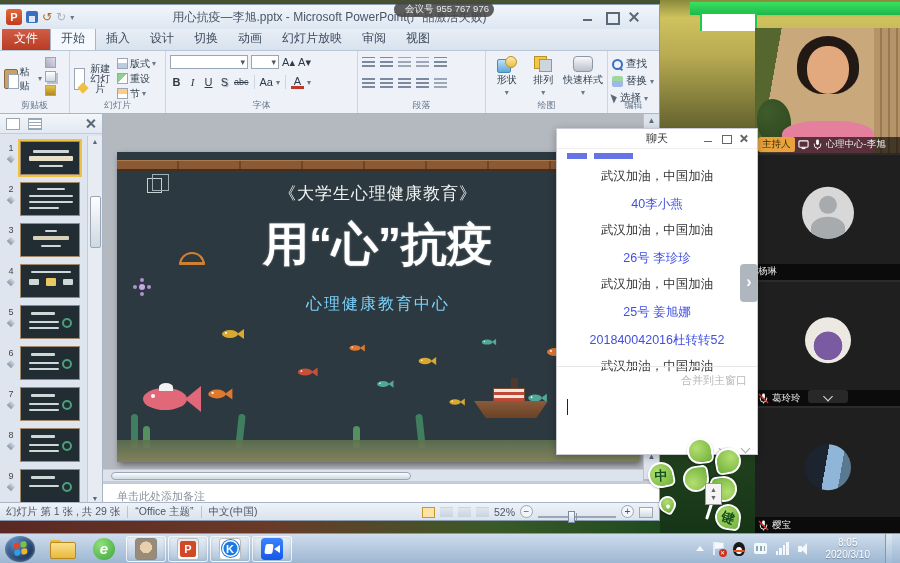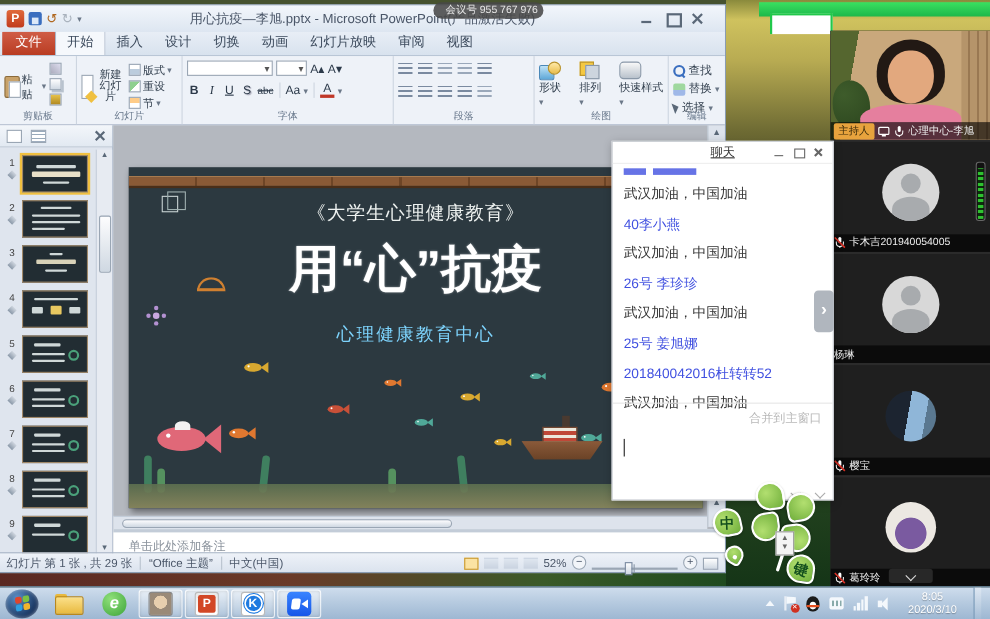--- a/index.html
+++ b/index.html
@@ -57,21 +57,21 @@
 .fbox{height:14px;border:1px solid #9aa6b4;background:#fff;font-size:9px;color:#555;display:flex;align-items:center;justify-content:flex-end;padding:0 2px;}
 .fbox.name{width:78px;} .fbox.size{width:28px;}
 .fbtn{font-size:11px;color:#2c3a4a;min-width:13px;text-align:center;}
 .fbtn.b{font-weight:bold;} .fbtn.i{font-style:italic;font-family:"Liberation Serif",serif;}
 .fbtn.u{text-decoration:underline;} .fbtn.s{text-shadow:1px 1px 1px #99a;}
 .fbtn.abc{text-decoration:line-through;font-size:9px;}
 .fbtn.red{border-bottom:3px solid #c03828;line-height:10px;}
 .vr{width:1px;height:14px;background:#cdd5e0;margin:0 2px;}
 .pi{display:inline-block;width:13px;height:11px;background:repeating-linear-gradient(to bottom,#7a8aa0 0 1.5px,transparent 1.5px 4.2px);}
 .pi.c{background:repeating-linear-gradient(to bottom,#9aa8ba 0 1.5px,transparent 1.5px 4.2px);}
-.drawcol{display:flex;flex-direction:column;font-size:10px;color:#33404f;width:36px;gap:1px;padding-top:2px;}
+.drawcol{display:flex;flex-direction:column;align-items:center;font-size:10px;color:#33404f;width:36px;gap:1px;padding-top:2px;}
 .ic-shapes{width:20px;height:16px;position:relative;}
 .ic-shapes::before{content:"";position:absolute;left:0;top:3px;width:12px;height:12px;background:linear-gradient(#bfe3f7,#5fa8d8);border:1px solid #4a88b8;border-radius:2px;}
 .ic-shapes::after{content:"";position:absolute;right:0;top:0;width:10px;height:10px;background:linear-gradient(#ffe9a8,#e8bc4a);border:1px solid #b8922a;border-radius:50%;}
 .ic-arrange{width:18px;height:16px;position:relative;}
 .ic-arrange::before{content:"";position:absolute;left:0;top:0;width:11px;height:11px;background:#f4c842;border:1px solid #b8922a;}
 .ic-arrange::after{content:"";position:absolute;right:0;bottom:0;width:11px;height:11px;background:#cdd5de;border:1px solid #8a98a8;}
 .ic-qstyle{width:20px;height:16px;background:linear-gradient(#f8f8f8,#b9c2cc);border:1px solid #8a98a8;border-radius:4px;}
 .editrows{display:flex;flex-direction:column;justify-content:flex-start;gap:3px;padding-top:3px;font-size:10.5px;color:#33404f;}
 .editrows .er{display:flex;align-items:center;gap:3px;}
 .ic-find{width:11px;height:11px;position:relative;}
@@ -152,28 +152,28 @@
 
 .pill{position:absolute;left:394px;top:2px;width:100px;height:15px;border-radius:8px;background:rgba(72,72,72,.88);z-index:25;display:flex;align-items:center;gap:4px;padding:0 7px;}
 .pill .dot{width:6px;height:6px;border-radius:50%;background:#2fc230;}
 .pill .ptext{color:#e8e8e8;font-size:9.5px;white-space:nowrap;}
 .meet-topbar{position:absolute;left:690px;top:2px;width:210px;height:13px;background:linear-gradient(#3ae060,#1db84a);z-index:15;}
 .meet-notch{position:absolute;left:700px;top:12px;width:57px;height:19px;background:#fff;border:2px solid #21c84a;border-bottom:none;z-index:16;}
 
 
 .chat{position:absolute;left:556px;top:128px;width:202px;height:327px;background:#fff;border:1px solid #c8ccd2;box-shadow:0 2px 8px rgba(0,0,0,.25);z-index:30;}
 .chat-head{height:20px;display:flex;align-items:center;position:relative;border-bottom:1px solid #eee;}
-.chat-title{position:absolute;left:0;right:0;text-align:center;font-size:11px;color:#333;text-decoration:underline;}
+.chat-title{position:absolute;left:0;right:0;text-align:center;font-size:11px;color:#333;}
 .chat-ctrl{margin-left:auto;display:flex;gap:8px;padding-right:8px;z-index:2;}
 .cc{width:10px;height:9px;position:relative;display:inline-block;}
 .cc-min::after{content:"";position:absolute;left:1px;bottom:1px;width:8px;height:1.5px;background:#666;}
 .cc-max::after{content:"";position:absolute;left:1px;top:1px;width:8px;height:7px;border:1.5px solid #666;}
 .cc-x::before,.cc-x::after{content:"";position:absolute;left:4px;top:0;width:1.5px;height:9px;background:#666;}
 .cc-x::before{transform:rotate(45deg);} .cc-x::after{transform:rotate(-45deg);}
-.chat-msgs{padding:2px 10px 0;}
+.chat-msgs{padding:2px 10px 0;text-align:center;}
 .clipped-name{width:66px;height:6px;margin-top:2px;opacity:.8;
   background:linear-gradient(90deg,#4050e0 0 20px,transparent 20px 27px,#4050e0 27px 66px);}
 .cname{font-size:12.5px;color:#4050e0;margin-top:11px;}
 .ctext{font-size:12.5px;color:#333;margin-top:9px;}
 .chat-foot{position:absolute;left:0;right:0;bottom:0;height:88px;border-top:1px solid #e6e6e6;}
 .merge{position:absolute;right:10px;top:6px;font-size:11px;color:#b8b8b8;}
 .caret{position:absolute;left:10px;top:32px;width:1px;height:16px;background:#222;animation:blink 1s steps(1) infinite;}
 @keyframes blink{50%{opacity:0;}}
 .chat-chev{position:absolute;bottom:2px;width:7px;height:7px;border-right:1.5px solid #aaa;border-bottom:1.5px solid #aaa;transform:rotate(45deg);}
 .expander{position:absolute;left:740px;top:264px;width:18px;height:38px;background:#b0b6be;border-radius:4px;z-index:35;color:#fff;font-size:16px;line-height:36px;text-align:center;font-weight:bold;}
@@ -645,71 +645,56 @@
           <svg width="11" height="11" viewBox="0 0 12 12">
               <rect x="4.5" y="0.5" width="3" height="6" rx="1.5" fill="#fff"></rect>
               <path d="M2.5 5v1.5a3.5 3.5 0 0 0 7 0V5" stroke="#fff" stroke-width="1" fill="none"></path>
               <line x1="6" y1="10" x2="6" y2="11.5" stroke="#fff" stroke-width="1"></line>
             </svg>
         </span>
         <span class="pname">心理中心-李旭</span>
       </div>
     </div>
 
-    <div class="tile">
-      <div class="avatar"></div>
-      <div class="vu"></div>
-      <div class="namebar">
-        <span class="mic-chip">
-          <svg width="11" height="11" viewBox="0 0 12 12">
-              <rect x="4.5" y="0.5" width="3" height="6" rx="1.5" fill="#fff"></rect>
-              <path d="M2.5 5v1.5a3.5 3.5 0 0 0 7 0V5" stroke="#fff" stroke-width="1" fill="none"></path>
-              <line x1="6" y1="10" x2="6" y2="11.5" stroke="#fff" stroke-width="1"></line>
-              <line x1="1" y1="1" x2="11" y2="11" stroke="#d93025" stroke-width="1.6"></line>
-            </svg>
-        </span>
-        <span class="pname">卡木吉201940054005</span>
-      </div>
-    </div>
 
     <div class="tile">
       <div class="avatar"></div>
       <div class="namebar">
         <span class="pname">杨琳</span>
-      </div>
-    </div>
-
-    <div class="tile">
-      <div class="photo p4"></div>
-      <div class="namebar">
-        <span class="mic-chip">
-          <svg width="11" height="11" viewBox="0 0 12 12">
-              <rect x="4.5" y="0.5" width="3" height="6" rx="1.5" fill="#fff"></rect>
-              <path d="M2.5 5v1.5a3.5 3.5 0 0 0 7 0V5" stroke="#fff" stroke-width="1" fill="none"></path>
-              <line x1="6" y1="10" x2="6" y2="11.5" stroke="#fff" stroke-width="1"></line>
-              <line x1="1" y1="1" x2="11" y2="11" stroke="#d93025" stroke-width="1.6"></line>
-            </svg>
-        </span>
-        <span class="pname">樱宝</span>
       </div>
     </div>
 
     <div class="tile">
       <div class="photo p5"></div>
       <div class="tile-chev"></div>
       <div class="namebar">
         <span class="mic-chip">
           <svg width="11" height="11" viewBox="0 0 12 12">
               <rect x="4.5" y="0.5" width="3" height="6" rx="1.5" fill="#fff"></rect>
               <path d="M2.5 5v1.5a3.5 3.5 0 0 0 7 0V5" stroke="#fff" stroke-width="1" fill="none"></path>
               <line x1="6" y1="10" x2="6" y2="11.5" stroke="#fff" stroke-width="1"></line>
               <line x1="1" y1="1" x2="11" y2="11" stroke="#d93025" stroke-width="1.6"></line>
             </svg>
         </span>
         <span class="pname">葛玲玲</span>
+      </div>
+    </div>
+
+    <div class="tile">
+      <div class="photo p4"></div>
+      <div class="namebar">
+        <span class="mic-chip">
+          <svg width="11" height="11" viewBox="0 0 12 12">
+              <rect x="4.5" y="0.5" width="3" height="6" rx="1.5" fill="#fff"></rect>
+              <path d="M2.5 5v1.5a3.5 3.5 0 0 0 7 0V5" stroke="#fff" stroke-width="1" fill="none"></path>
+              <line x1="6" y1="10" x2="6" y2="11.5" stroke="#fff" stroke-width="1"></line>
+              <line x1="1" y1="1" x2="11" y2="11" stroke="#d93025" stroke-width="1.6"></line>
+            </svg>
+        </span>
+        <span class="pname">樱宝</span>
       </div>
     </div>
   </div>
 
   <div class="clover">
     <span class="leaf l-big" style="left:42px;top:2px;transform:rotate(-8deg);"></span>
     <span class="leaf l-big" style="left:70px;top:12px;transform:rotate(80deg);"></span>
     <span class="leaf l-big" style="left:38px;top:30px;transform:rotate(-98deg);"></span>
     <span class="leaf l-big" style="left:66px;top:40px;transform:rotate(172deg);"></span>
     <span class="stem"></span>

